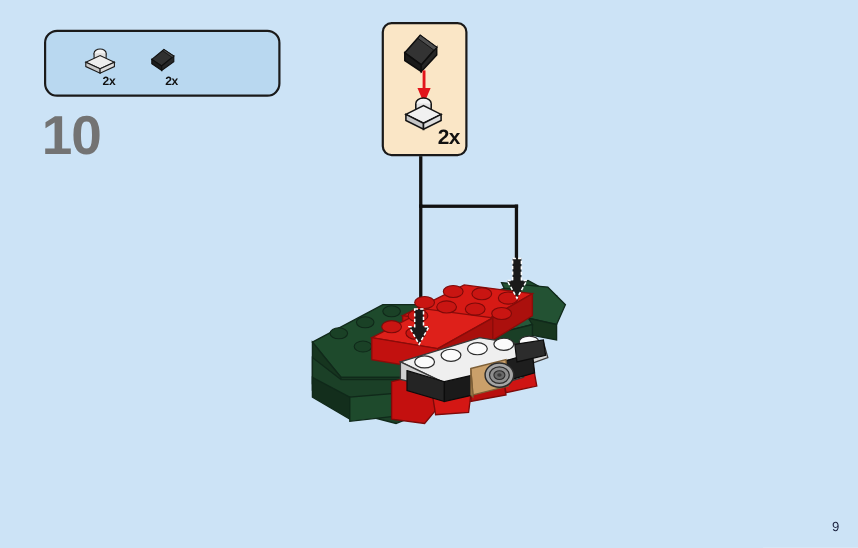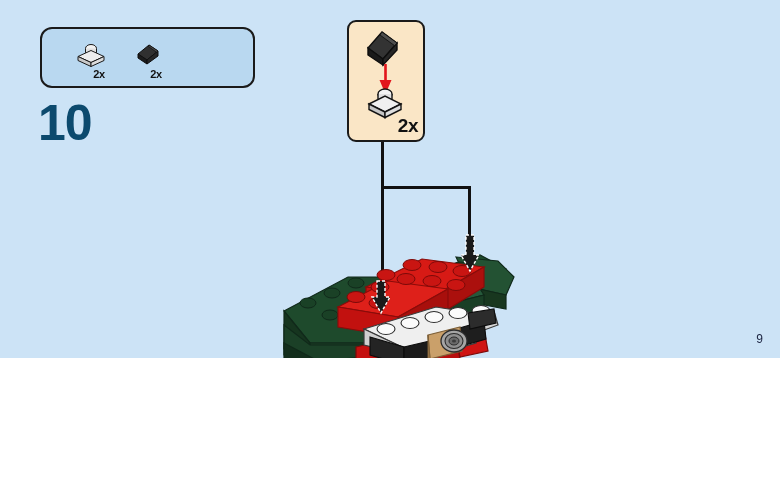--- a/index.html
+++ b/index.html
@@ -9,21 +9,21 @@
   }
   body {
     width: 780px;
     height: 498px;
     overflow: hidden;
     font-family: "Liberation Sans", sans-serif;
   }
   #page {
     position: relative;
     width: 780px;
-    height: 358px;
+    height: 498px;
     background: #cce3f6;
     overflow: hidden;
   }
 
   
   #parts-box {
     position: absolute;
     left: 40px;
     top: 27px;
     width: 215px;
@@ -54,21 +54,21 @@
   #part-2 { left: 88px; top: 10px; }
 
   
   #step-number {
     position: absolute;
     left: 38px;
     top: 98px;
     font-family: "Liberation Sans", sans-serif;
     font-size: 50px;
     font-weight: bold;
-    color: #0c4a6e;
+    color: #737373;
     line-height: 50px;
     letter-spacing: -1px;
   }
 
   
   #callout-box {
     position: absolute;
     left: 347px;
     top: 20px;
     width: 78px;

